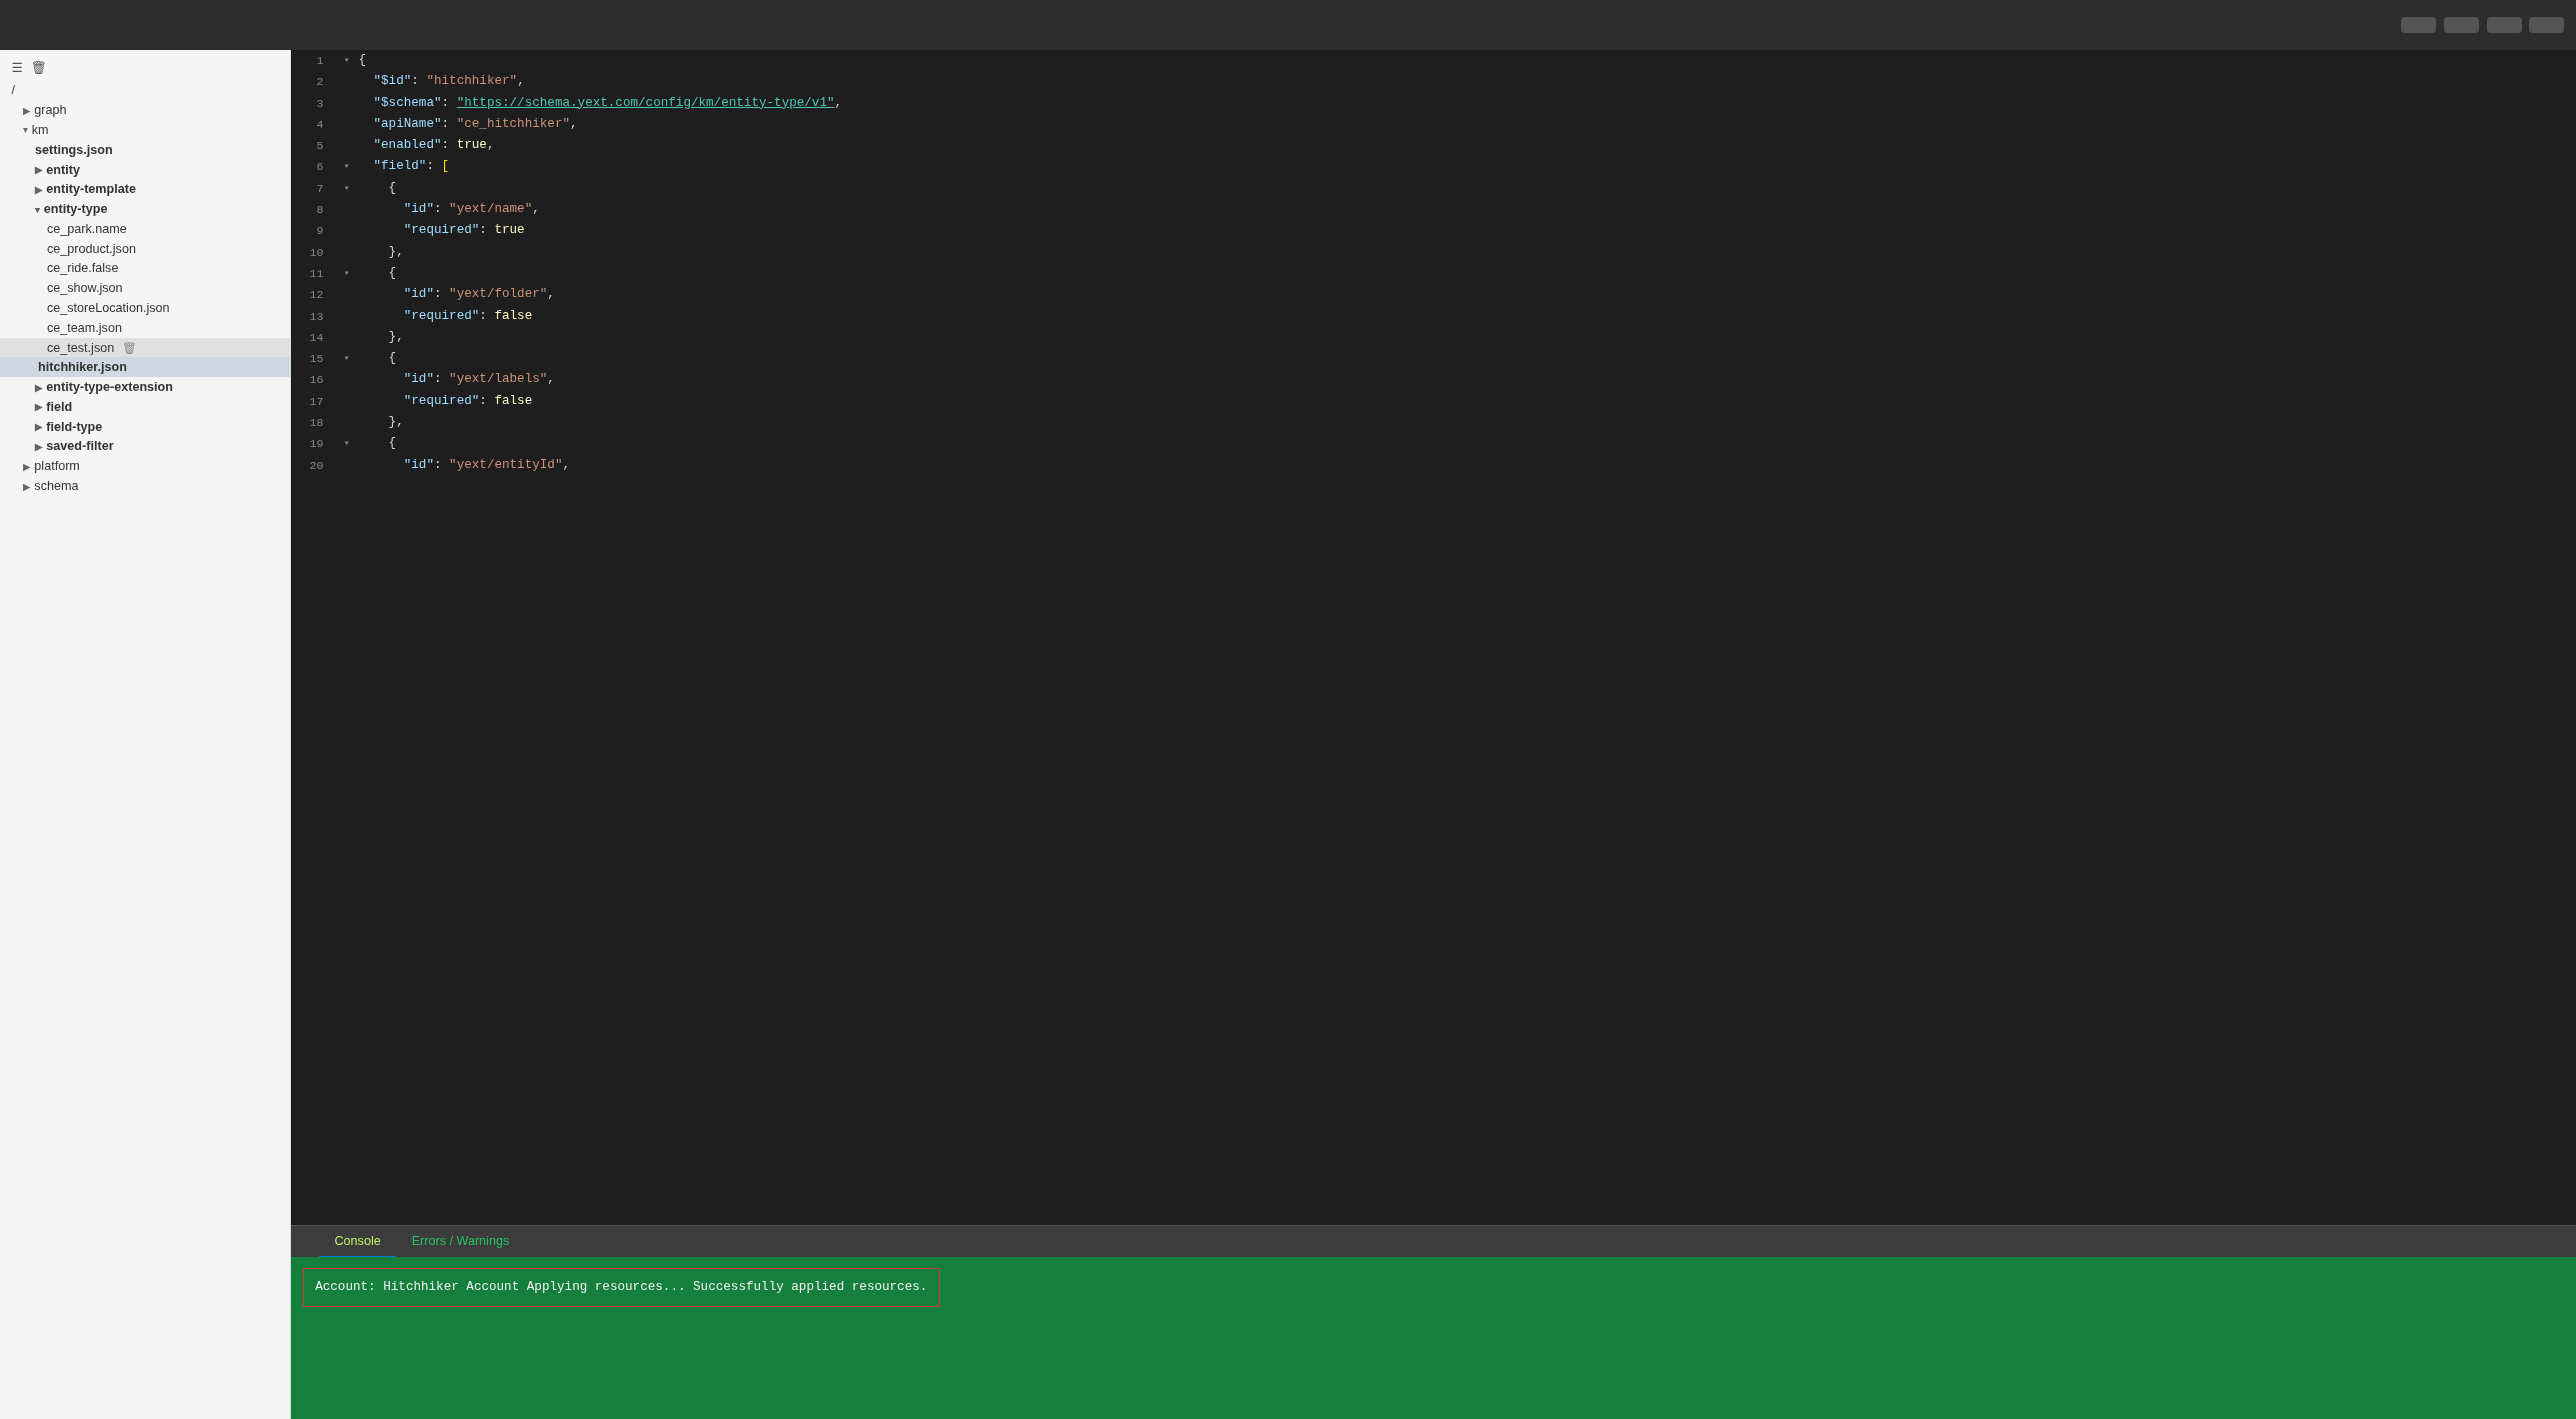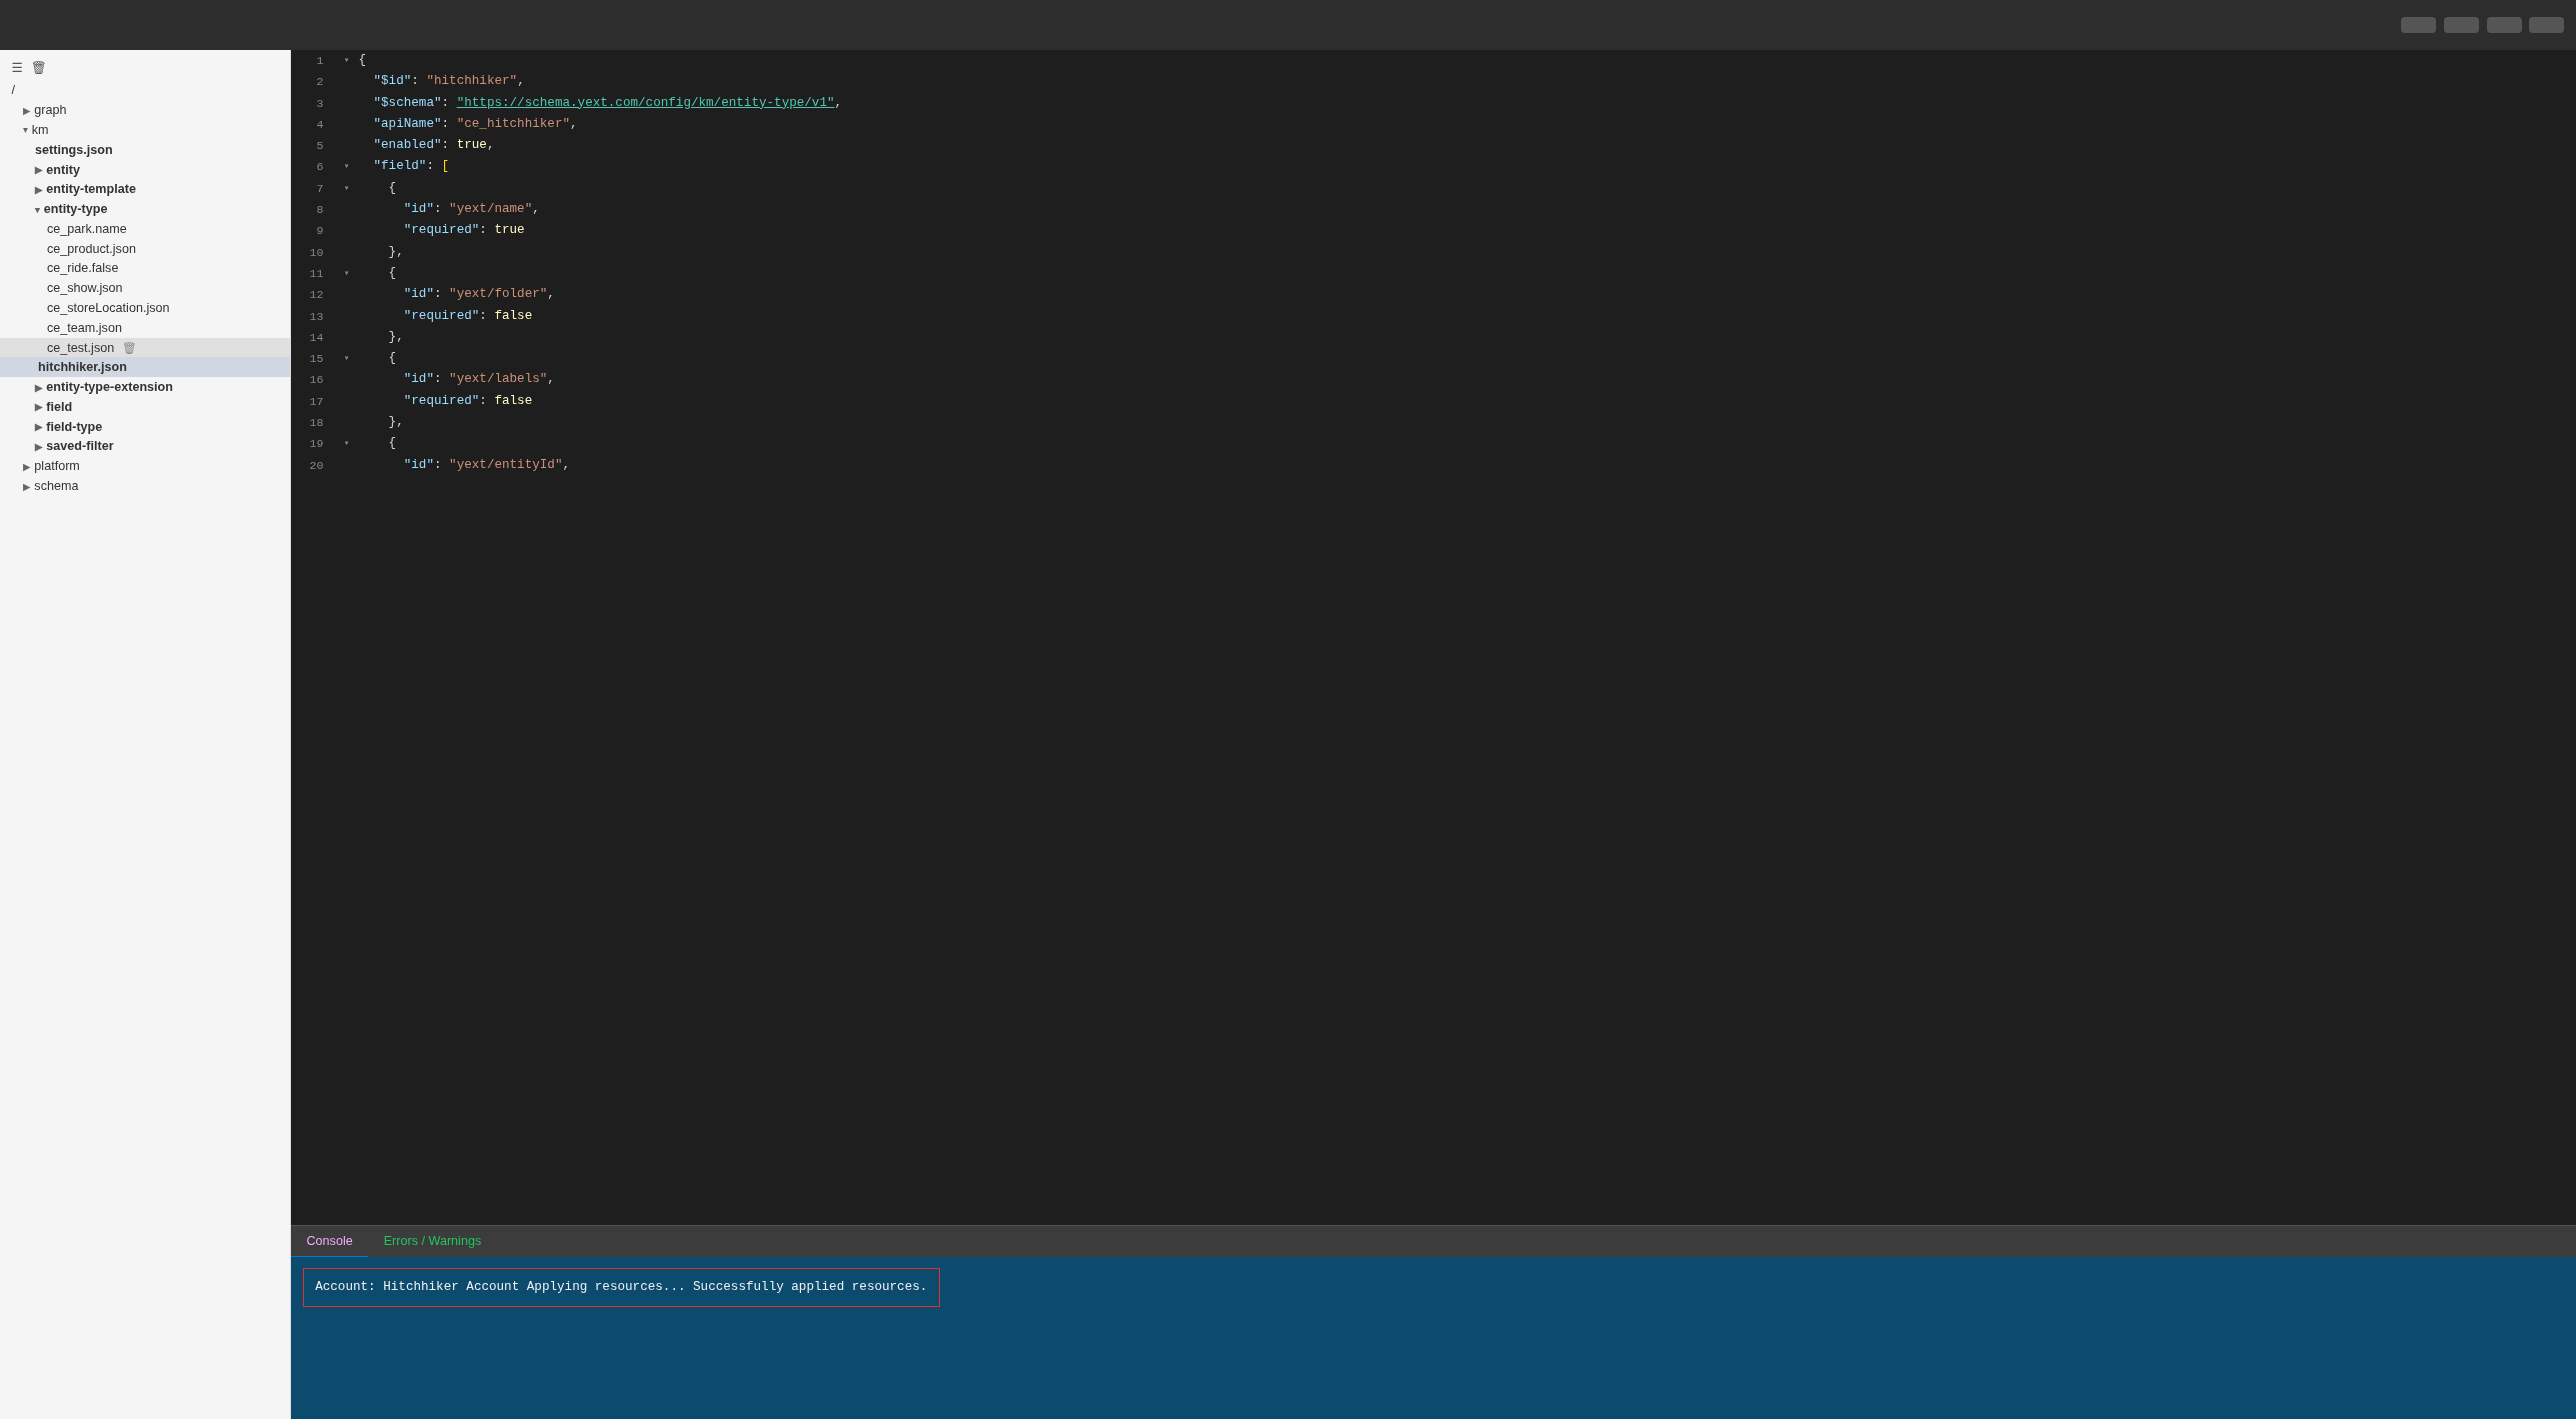--- a/index.html
+++ b/index.html
@@ -155,27 +155,28 @@
       border-top: 1px solid #555;
     }
     .console-tab {
       padding: 7.8px 15.5px;
       font-size: 12.6px;
       color: #22c55e;
       cursor: pointer;
       border-bottom: 1.9px solid transparent;
     }
     .console-tab.active {
-      color: #f0abfc;
+      color: #bef264;
       border-bottom: 1.9px solid #007acc;
+      margin-left: 28px;
     }
 
     .console-output {
       flex: 1;
-      background: #0c4a6e;
+      background: #15803d;
       padding: 11.6px;
       overflow-y: auto;
       font-family: 'Consolas', 'Monaco', 'Courier New', monospace;
       font-size: 12.6px;
       color: #f0f0f0;
     }
 
     .console-box {
       display: inline-block;
       border: 1.9px solid #e03030;

